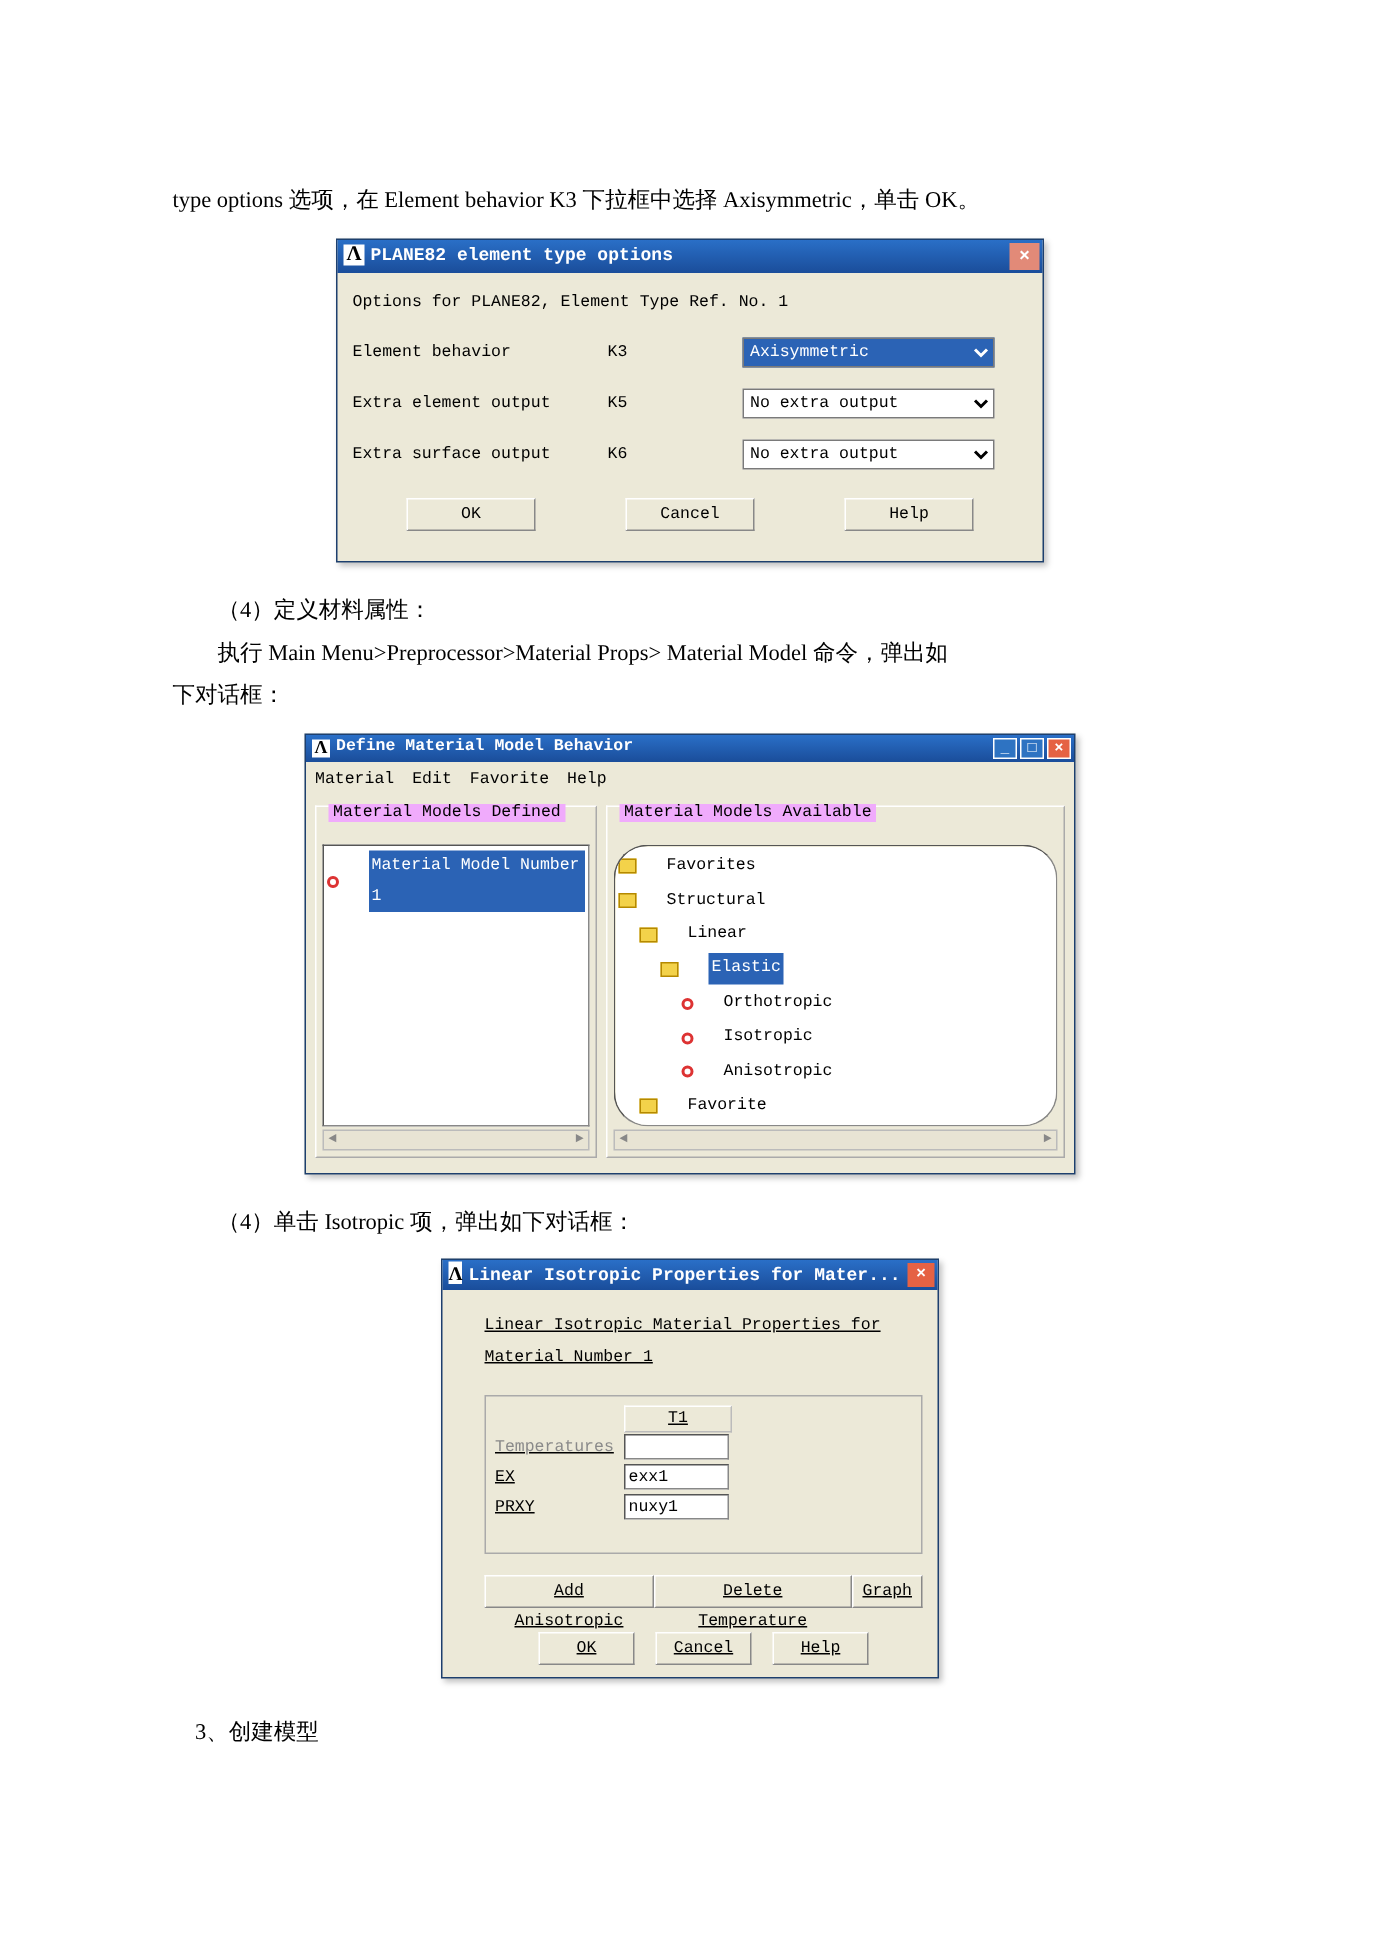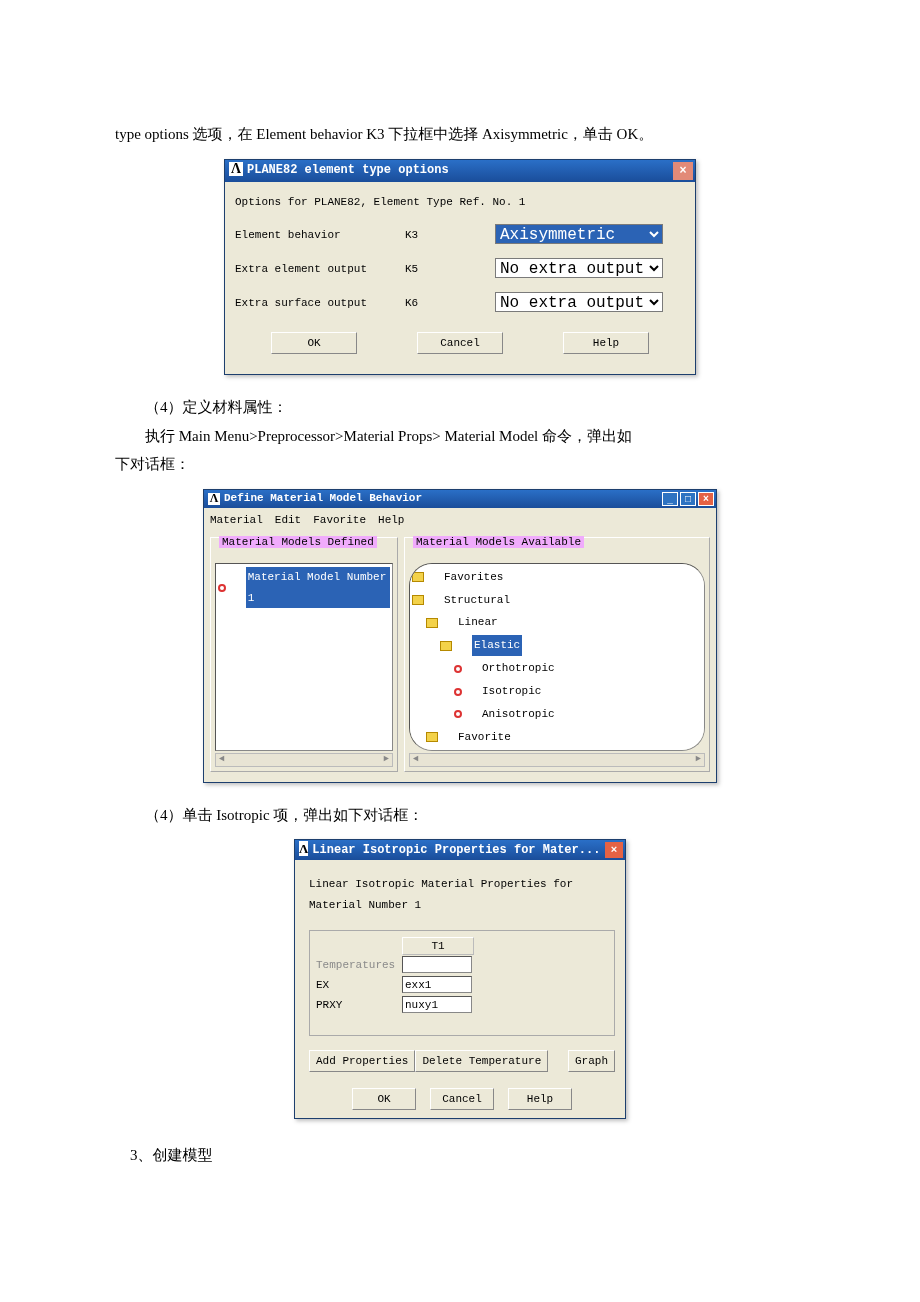--- a/index.html
+++ b/index.html
@@ -14,21 +14,21 @@
   
   .dlg1 { width: 472px; background: #ece9d8; border: 1px solid #1d3f6e; font-family: "Courier New", monospace; font-size: 11px; color: #000; box-shadow: 2px 2px 4px rgba(0,0,0,0.25); }
   .dlg1-title { display:flex; align-items:center; justify-content:space-between; height: 22px; background: linear-gradient(#2a6fc7,#1a4d9a); color: #fff; padding: 0 2px 0 4px; font-weight: bold; font-size: 12px; }
   .dlg1-title .lambda { font-family: "Times New Roman", serif; font-size: 14px; font-weight: bold; margin-right: 4px; color:#000; background:#fff; display:inline-block; width:14px; height:14px; line-height:13px; text-align:center; }
   .dlg1-title .x { background:#e28a78; color:#fff; width:20px; height:18px; text-align:center; line-height:17px; font-family:Arial; font-weight:bold; font-size:12px; }
   .dlg1-body { padding: 6px 10px 14px 10px; }
   .dlg1-row { display: flex; align-items: center; height: 34px; }
   .dlg1-row .lbl { flex: 0 0 170px; }
   .dlg1-row .kcol { flex: 0 0 90px; }
   .dlg1-row .sel { flex: 0 0 170px; }
-  .dlg1 select { width: 168px; height: 20px; background: #fff; border: 1px solid #7a7a7a; font-family: "Courier New", monospace; font-size: 16px; }
+  .dlg1 select { width: 168px; height: 20px; background: #fff; border: 1px solid #7a7a7a; font-family: "Courier New", monospace; font-size: 11px; }
   .dlg1 select.highlight { background: #2b63b5; color: #fff; }
   .dlg1 .btnrow { display:flex; justify-content: space-around; padding: 12px 6px 6px 6px; }
   .dlg1 .btn { width: 86px; height: 22px; background:#ece9d8; border:1px solid #888; border-top-color:#fff; border-left-color:#fff; text-align:center; line-height:21px; font-size:11px; }
 
   
   .dlg2 { width: 514px; background: #ece9d8; border: 1px solid #1d3f6e; font-family: "Courier New", monospace; font-size: 11px; box-shadow: 2px 2px 4px rgba(0,0,0,0.25); }
   .dlg2-title { display:flex; align-items:center; justify-content:space-between; height: 18px; background: linear-gradient(#2a6fc7,#1a4d9a); color:#fff; padding:0 2px 0 4px; font-weight:bold; }
   .dlg2-title .left { display:flex; align-items:center; }
   .dlg2-title .lambda { font-family: "Times New Roman", serif; font-size:12px; font-weight:bold; background:#fff; color:#000; width:12px; height:12px; line-height:11px; text-align:center; margin-right:4px; }
   .dlg2-title .winbtns { display:flex; gap:2px; }
@@ -48,21 +48,21 @@
   .icon-node { display:inline-block; width:8px; height:8px; background:#fff; border:2px solid #d33; border-radius:50%; }
   .sel-hl { background:#2b63b5; color:#fff; padding:0 2px; }
   .hscroll { height:14px; background:#e8e4d4; border:1px solid #bbb; margin-top:2px; display:flex; justify-content:space-between; align-items:center; font-size:9px; color:#888; }
   .hscroll span { padding:0 3px; }
 
   
   .dlg3 { width: 332px; background:#ece9d8; border:1px solid #1d3f6e; font-family:"Courier New", monospace; font-size:11px; box-shadow:2px 2px 4px rgba(0,0,0,0.25); }
   .dlg3-title { display:flex; align-items:center; justify-content:space-between; height:20px; background:linear-gradient(#2a6fc7,#1a4d9a); color:#fff; padding:0 2px 0 4px; font-weight:bold; font-size:12px; }
   .dlg3-title .lambda { font-family:"Times New Roman", serif; font-size:13px; font-weight:bold; background:#fff; color:#000; width:13px; height:13px; line-height:12px; text-align:center; margin-right:4px; }
   .dlg3-title .x { background:#e56244; color:#fff; width:18px; height:16px; text-align:center; line-height:15px; font-family:Arial; font-weight:bold; font-size:11px; }
-  .dlg3-body { padding:14px 10px 8px 14px; }
+  .dlg3-body { padding:14px 10px 8px 28px;text-decoration:underline; }
   .dlg3-sub { font-size:11px; margin-bottom:14px; }
   .dlg3-grid { border:1px solid #aaa; background:#ece9d8; padding:6px 6px 20px 6px; margin-bottom:14px; }
   .dlg3-row { display:flex; align-items:center; height:20px; }
   .dlg3-row .c1 { flex:0 0 86px; font-size:11px; }
   .dlg3-row .c2 { flex:0 0 72px; }
   .dlg3-row .c1.dim { color:#8a8a8a; }
   .dlg3 .hdr { display:flex; }
   .dlg3 .hdr .c1 { flex:0 0 86px; }
   .dlg3 .hdr .c2 { flex:0 0 72px; text-align:center; border:1px solid #bbb; border-top-color:#fff; border-left-color:#fff; height:18px; line-height:17px; }
   .dlg3 input[type=text] { width:70px; height:17px; border:1px solid #888; border-top-color:#555; border-left-color:#555; background:#fff; font-family:"Courier New", monospace; font-size:11px; padding:0 2px; }
@@ -220,21 +220,21 @@
           <span class="c1">EX</span>
           <span class="c2"><input type="text" value="exx1" style=""></span>
         </div>
         <div class="dlg3-row">
           <span class="c1">PRXY</span>
           <span class="c2"><input type="text" value="nuxy1" style=""></span>
         </div>
       </div>
       <div class="mid-btns">
         <span class="left">
-          <span class="btn">Add Properties</span>
+          <span class="btn">Add Anisotropic</span>
           <span class="btn">Delete Temperature</span>
         </span>
         <span class="btn">Graph</span>
       </div>
       <div class="bot-btns">
         <span class="btn">OK</span>
         <span class="btn">Cancel</span>
         <span class="btn">Help</span>
       </div>
     </div>

